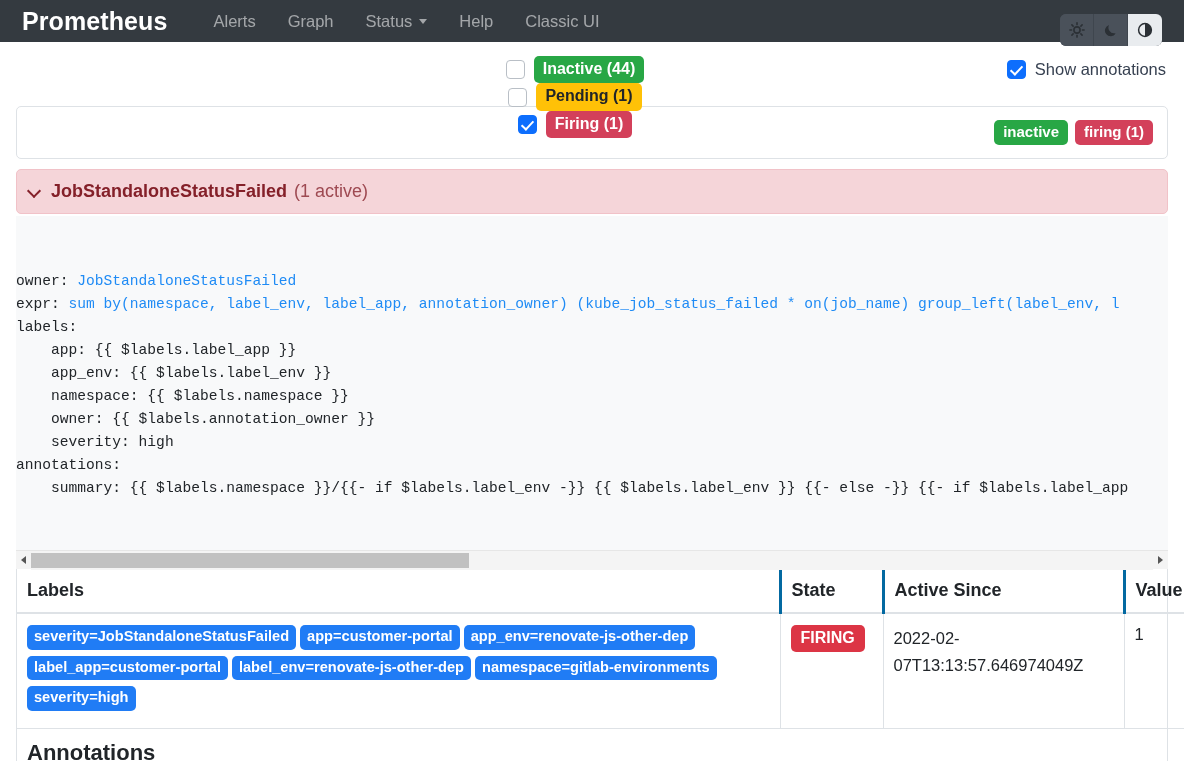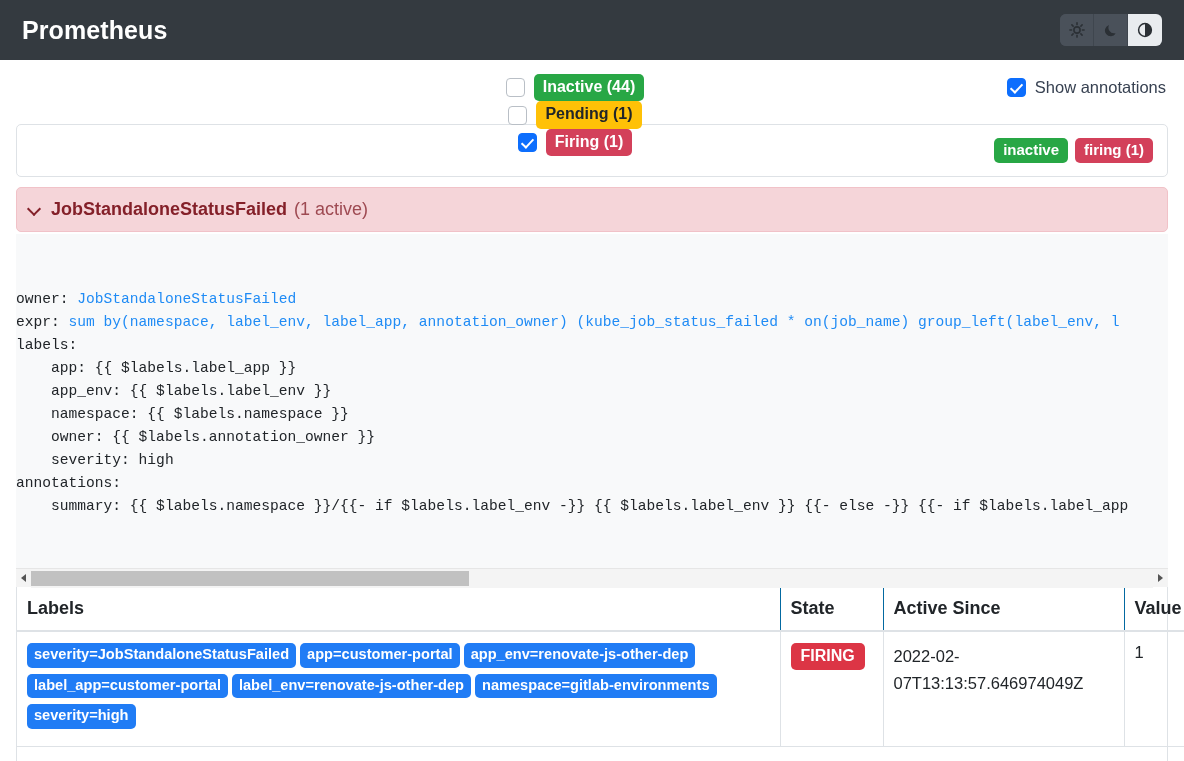--- a/index.html
+++ b/index.html
@@ -7,21 +7,21 @@
     margin: 0; padding: 0;
     width: 1184px; height: 761px;
     background: #ffffff;
     font-family: "Liberation Sans", sans-serif;
     color: #212529;
     overflow: hidden;
   }
 
   
   .navbar {
-    height: 60px;
+    height: 42px;
     background: #343a40;
     display: flex;
     align-items: center;
     padding: 0 22px;
     position: relative;
   }
   .brand {
     color: #ffffff;
     font-size: 25px;
     font-weight: 700;
@@ -225,21 +225,21 @@
     border-collapse: collapse;
     font-size: 16.5px;
     table-layout: fixed;
   }
   .alert-table th {
     text-align: left;
     font-weight: 700;
     font-size: 18px;
     padding: 11px 10px;
     border-bottom: 2px solid #dee2e6;
-    border-right: 1px solid #0369a1;
+    border-right: 3px solid #0369a1;
     vertical-align: middle;
     color: #212529;
   }
   .alert-table th:last-child { border-right: none; }
   .alert-table td {
     padding: 11px 10px;
     border-bottom: 1px solid #dee2e6;
     border-right: 1px solid #dee2e6;
     vertical-align: top;
     word-break: break-word;
@@ -279,20 +279,38 @@
     font-weight: 700;
     padding: 12px 10px 13px 10px;
   }
   .table-card { margin: 0 16px; border-left: 1px solid #dee2e6; border-right: 1px solid #dee2e6; }
 </style>
 </head>
 <body>
 
 <div class="navbar">
   <div class="brand">Prometheus</div>
+  <div class="nav-links">
+    <div class="nav-link">
+      <span>Alerts</span>
+    </div>
+    <div class="nav-link">
+      <span>Graph</span>
+    </div>
+    <div class="nav-link">
+      <span>Status</span>
+      <span class="caret"></span>
+    </div>
+    <div class="nav-link">
+      <span>Help</span>
+    </div>
+    <div class="nav-link">
+      <span>Classic UI</span>
+    </div>
+  </div>
 
   <div class="theme-group">
     <div class="theme-btn">
       <svg width="16" height="16" viewBox="0 0 16 16" aria-hidden="true">
         <circle cx="8" cy="8" r="3.1" fill="none" stroke="#2b3035" stroke-width="1.6"></circle>
         <g stroke="#2b3035" stroke-width="1.6" stroke-linecap="round">
           <line x1="8" y1="0.9" x2="8" y2="2.6"></line>
             <line x1="8" y1="13.4" x2="8" y2="15.1"></line>
           <line x1="0.9" y1="8" x2="2.6" y2="8"></line>
             <line x1="13.4" y1="8" x2="15.1" y2="8"></line>

